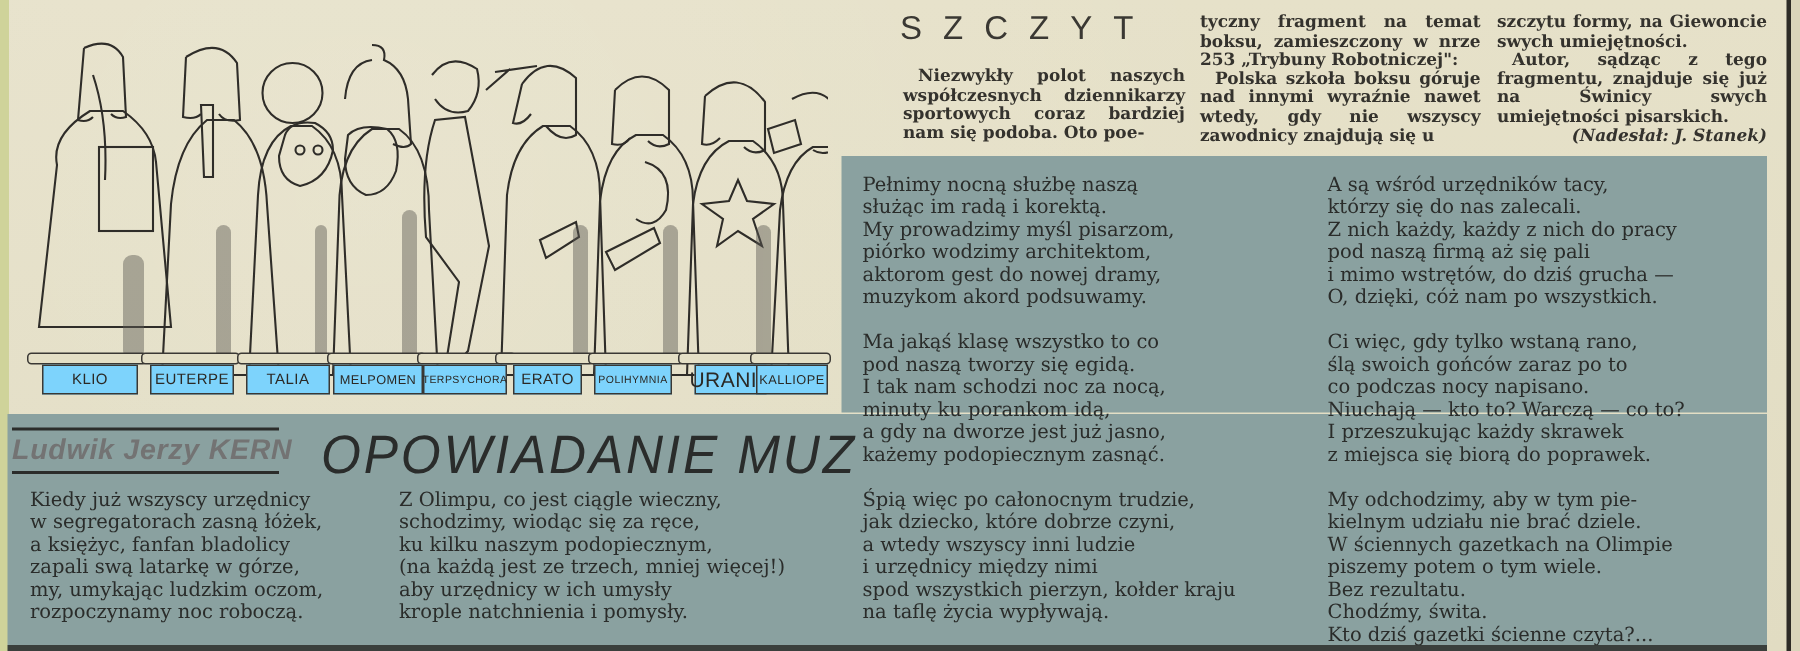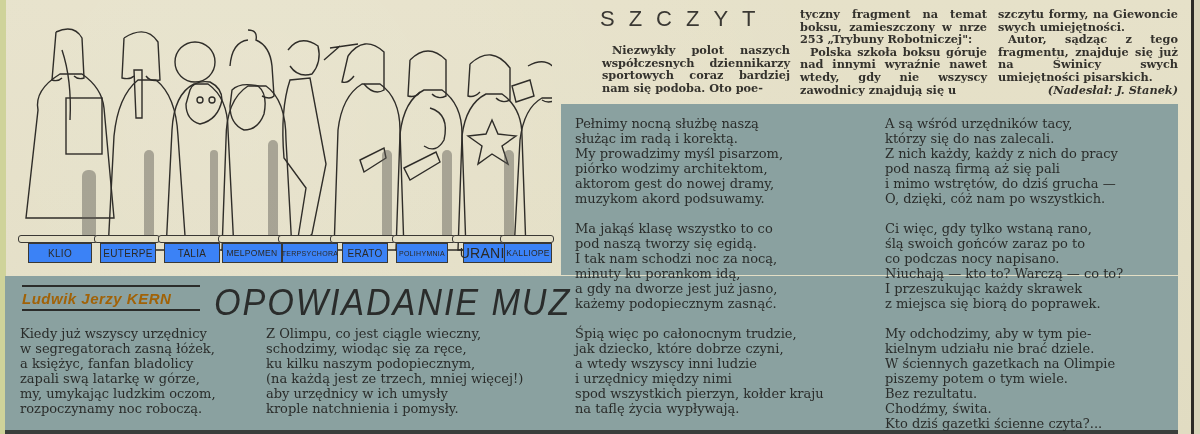--- a/index.html
+++ b/index.html
@@ -29,21 +29,21 @@
     background:#8aa1a0;
   }
   .panel-bottom-edge { position:absolute; left:5px; top:430px; width:1173px; height:4px; background:#3a3f3c; }
 
   
   .illustration { position:absolute; left:12px; top:20px; width:540px; height:245px; }
   .muse-label {
     position:absolute; bottom:2px; height:18px; border:1.5px solid #3a3834;
     font-family:"Liberation Sans", sans-serif; font-size:10px; letter-spacing:0.3px;
     display:flex; align-items:center; justify-content:center; color:#2b2925;
-    background:#3b82f6;
+    background:#7dd3fc;
   }
   .pedestal { position:absolute; height:6px; border:1.5px solid #3a3834; border-radius:3px; background:#e4dfc6; }
 
   
   .szczyt-title {
     position:absolute; left:600px; top:6px;
     font-family:"Liberation Sans", sans-serif; font-weight:normal;
     font-size:22px; letter-spacing:14px; color:#3a3833;
   }
   .szczyt-col {
@@ -53,25 +53,25 @@
   .szczyt-col p { margin:0; }
   .c1 { left:602px; top:44px; width:188px; }
   .c2 { left:800px; top:8px; width:187px; }
   .c3 { left:998px; top:8px; width:180px; }
   .indent { text-indent:10px; }
   .heavy { font-weight:900; }
   .sig { text-align:right; font-style:italic; }
 
   
   .byline {
-    position:absolute; left:22px; top:285px; width:178px;
+    position:absolute; left:8px; top:285px; width:178px;
     border-top:2.5px solid #2b2c2a; border-bottom:2.5px solid #2b2c2a;
     padding:3px 0 2px;
     font-family:"Liberation Sans", sans-serif; font-weight:bold; font-style:italic;
-    font-size:15px; color:#a16207; letter-spacing:0.5px; white-space:nowrap;
+    font-size:19px; color:#737373; letter-spacing:0.5px; white-space:nowrap;
   }
   .big-title {
     position:absolute; left:214px; top:282px;
     font-family:"Liberation Sans", sans-serif; font-size:36px; font-style:italic;
     letter-spacing:2px; color:#2a2c2b; transform:scaleX(0.95); transform-origin:left;
     white-space:nowrap;
   }
 
   .poem {
     position:absolute; font-family:"DejaVu Serif", serif; font-size:13px; line-height:15px;

